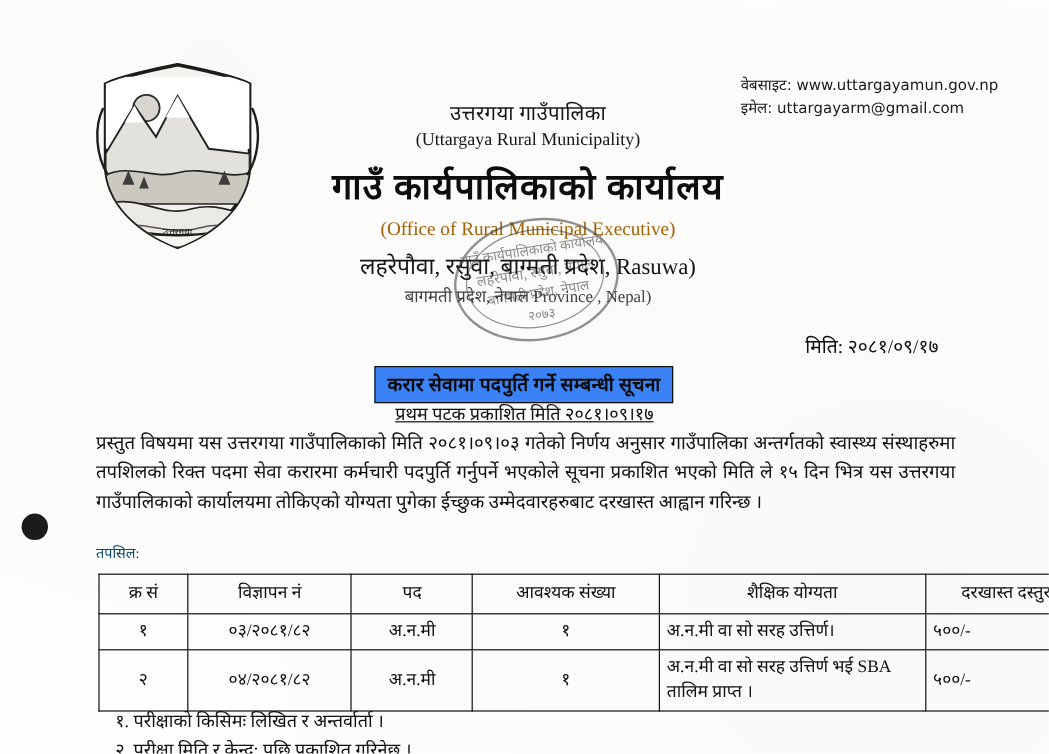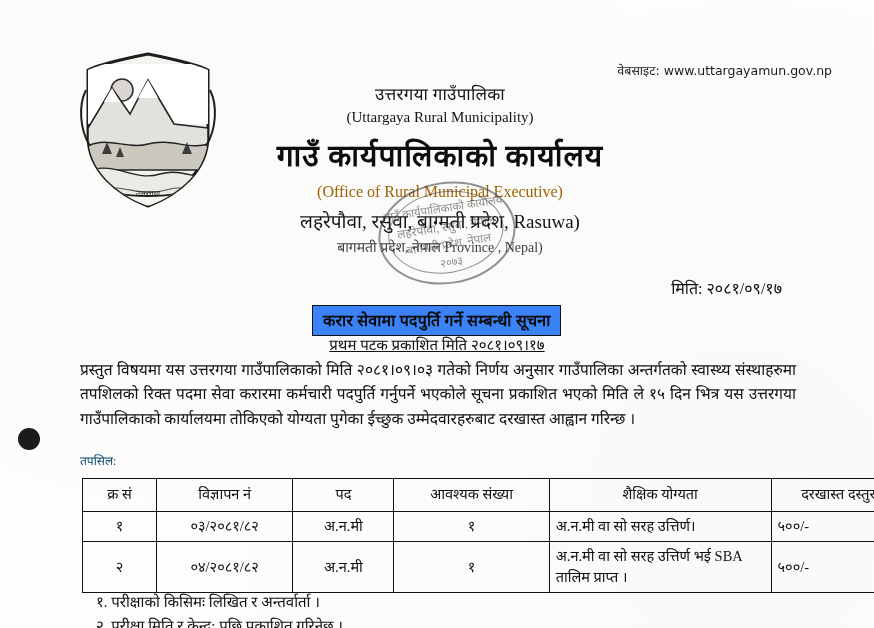--- a/index.html
+++ b/index.html
@@ -293,20 +293,21 @@
           <text x="70" y="146" font-size="8" text-anchor="middle" fill="#1d1d1d" font-family="Liberation Serif, serif">उत्तरगया</text>
         </g>
 
         <path d="M8 40 C0 56 2 80 12 96" fill="none" stroke="#1d1d1d" stroke-width="2"></path>
         <path d="M132 40 C140 56 138 80 128 96" fill="none" stroke="#1d1d1d" stroke-width="2"></path>
       </svg>
     </div>
 
     <div class="contact">
       <div>वेबसाइट: www.uttargayamun.gov.np</div>
+      <div>इमेल: uttargayarm@gmail.com</div>
     </div>
 
     <div class="org-block">
       <div class="org-np">उत्तरगया गाउँपालिका</div>
       <div class="org-en">(Uttargaya Rural Municipality)</div>
       <div class="office-np">गाउँ कार्यपालिकाको कार्यालय</div>
       <div class="office-en">(Office of Rural Municipal Executive)</div>
       <div class="addr1">लहरेपौवा, रसुवा, बाग्मती प्रदेश, Rasuwa)</div>
       <div class="addr2">बागमती प्रदेश, नेपाल  Province , Nepal)</div>
     </div>

